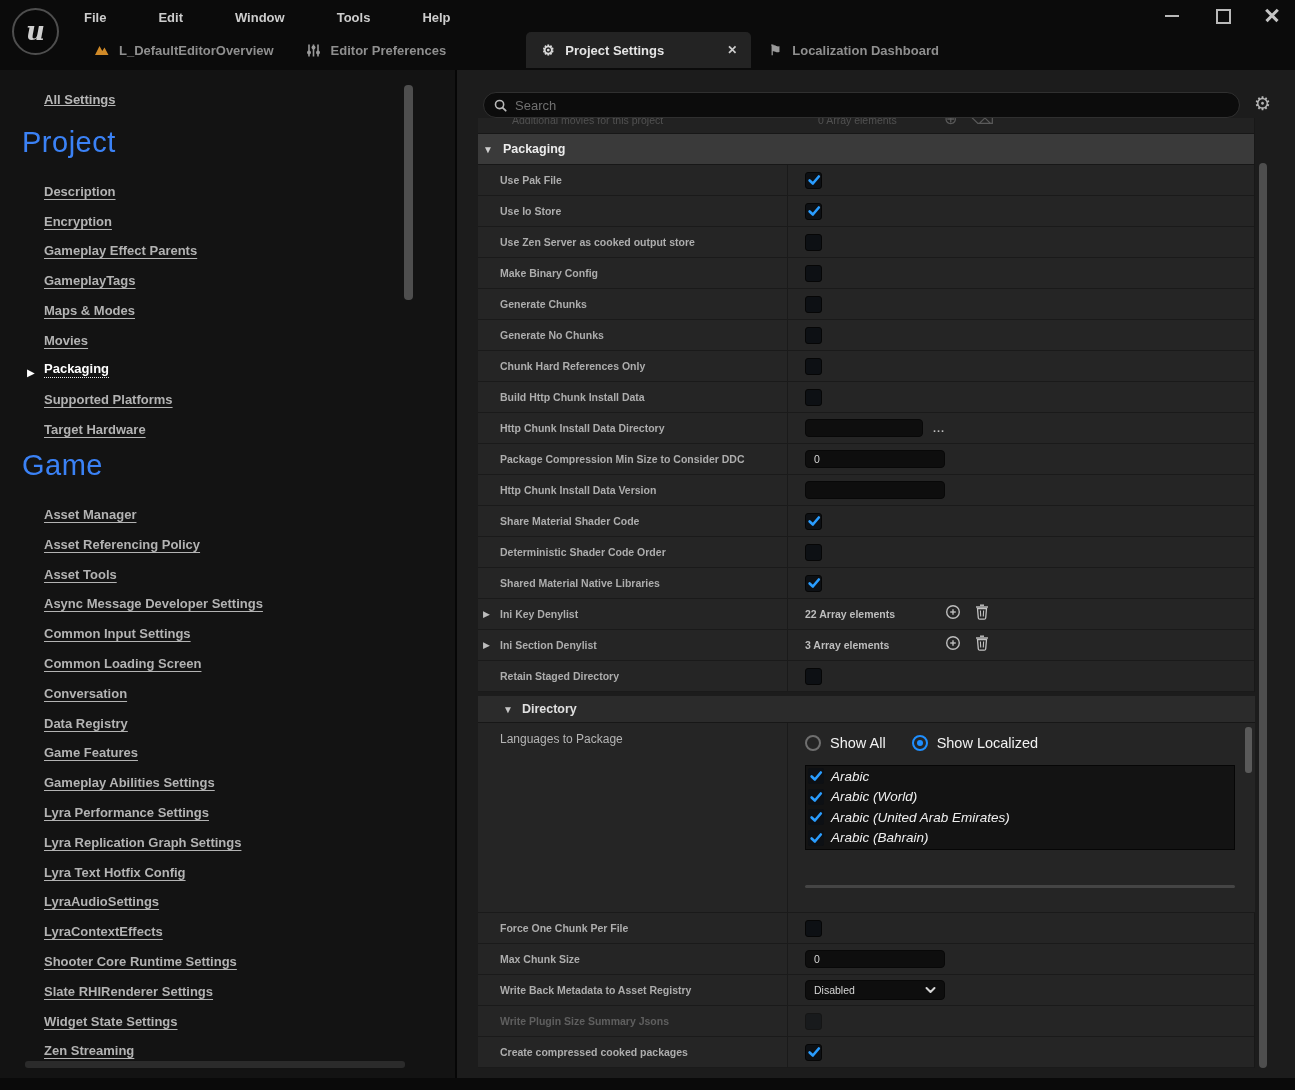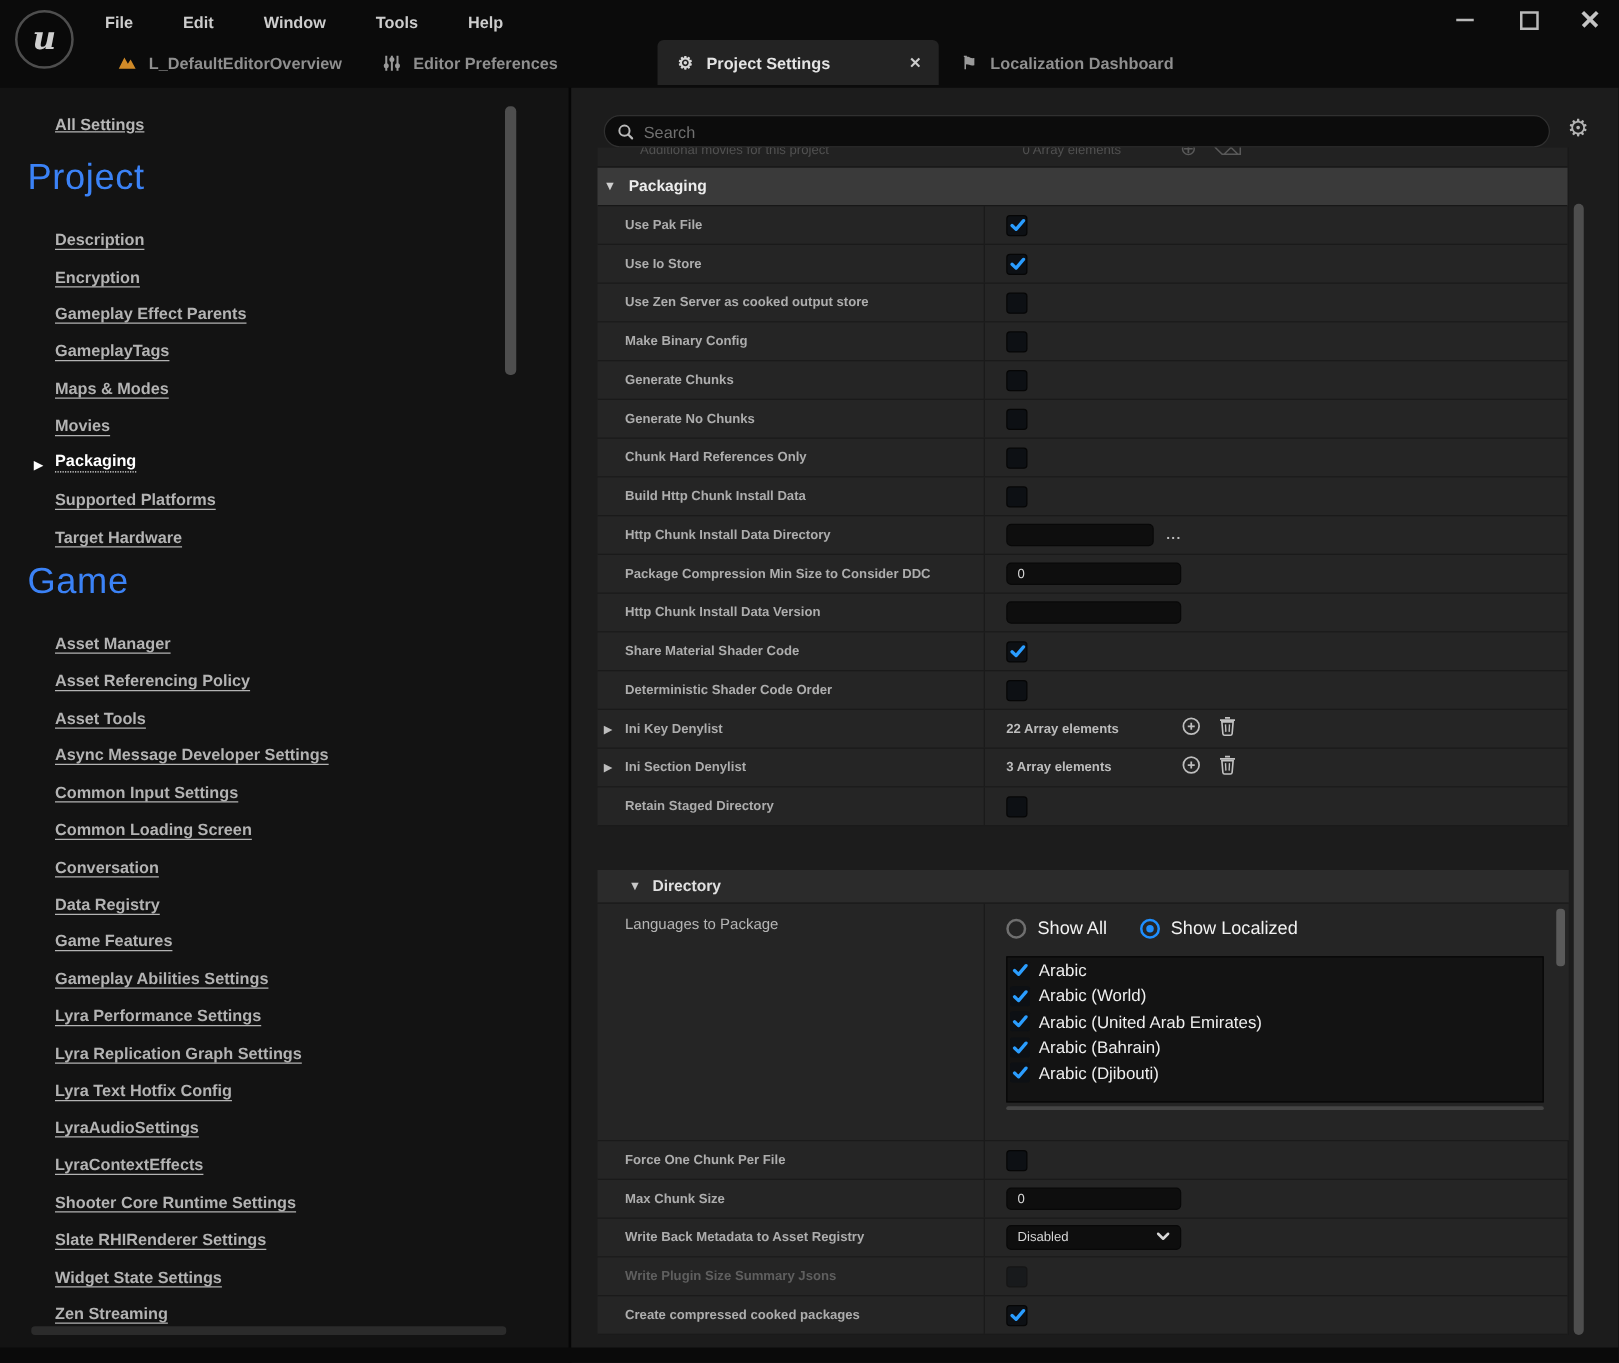--- a/index.html
+++ b/index.html
@@ -7,21 +7,21 @@
               font-family:"Liberation Sans", sans-serif; }
   .window { position:relative; width:1295px; height:1090px; background:#0b0b0b; }
   .soft { filter: blur(0.55px); }
 
   
   .topbar { position:absolute; left:0; top:0; width:1295px; height:70px; background:#0b0b0b; z-index:5; }
   .ue-logo { position:absolute; left:12px; top:8px; width:47px; height:47px; border-radius:50%;
              background:#090909; border:2px solid #4e4e4e; display:flex; align-items:center; justify-content:center; }
   .ue-logo span { font-family:"DejaVu Serif", serif; font-style:italic; font-weight:bold;
                   font-size:26px; color:#cfcfcf; transform:translateY(-1px); }
-  .menubar { position:absolute; left:80px; top:8px; display:flex; gap:32px; }
+  .menubar { position:absolute; left:80px; top:8px; display:flex; gap:44px; }
   .menu-item { color:#cdcdcd; font-size:13px; font-weight:600; padding:2px 4px; cursor:default; }
   .win-controls { position:absolute; right:14px; top:6px; display:flex; gap:32px; align-items:center; }
   .wc { width:18px; height:18px; position:relative; }
   .wc-min::before { content:""; position:absolute; left:2px; right:2px; top:9px; height:2px; background:#b9b9b9; }
   .wc-max::before { content:""; position:absolute; left:3px; top:3px; width:11px; height:11px; border:2px solid #b9b9b9; }
   .wc-close::before, .wc-close::after { content:""; position:absolute; left:1px; top:8px; width:16px; height:2.6px; background:#c4c4c4; }
   .wc-close::before { transform:rotate(45deg); } .wc-close::after { transform:rotate(-45deg); }
 
   .tabs { position:absolute; left:78px; top:32px; height:36px; display:flex; align-items:stretch; }
   .tab { display:flex; align-items:center; gap:9px; padding:0 16px; color:#8f8f8f; font-size:13px; font-weight:600; }
@@ -101,22 +101,22 @@
   .langs-row { position:absolute; left:21px; top:653px; width:777px; height:190px; background:#252525;
                border-bottom:1px solid #1a1a1a; }
   .langs-row::before { content:""; position:absolute; left:309px; top:0; bottom:0; width:1px; background:#1a1a1a; }
   .langs-label { position:absolute; left:22px; top:9px; color:#b5b5b5; font-size:12px; }
   .radio-line { position:absolute; left:327px; top:12px; display:flex; align-items:center; gap:26px; }
   .radio-opt { display:flex; align-items:center; gap:9px; }
   .radio { width:16px; height:16px; border-radius:50%; border:2px solid #6f6f6f; position:relative; }
   .radio.sel { border-color:#1f8fff; }
   .radio.sel::after { content:""; position:absolute; left:3px; top:3px; width:6px; height:6px; border-radius:50%; background:#1f8fff; }
   .radio-opt span { color:#f2f2f2; font-size:14.5px; }
-  .langbox { position:absolute; left:327px; top:42px; width:430px; height:117px; background:#131313;
-             border:1px solid #060606; overflow:hidden; }
+  .langbox { position:absolute; left:327px; top:42px; width:430px; height:85px; background:#131313;
+             border:1px solid #060606; overflow:hidden;font-style:italic; }
   .lang-item { height:20.5px; display:flex; align-items:center; gap:7px; padding-left:2px; }
   .lang-cb { width:16px; height:16px; border-radius:2px; background:#0d1014; display:flex; align-items:center; justify-content:center; flex:none; }
   .lang-item span { color:#efefef; font-size:13.5px; }
   .langbox-vscroll { position:absolute; right:3px; top:4px; width:7px; height:46px; border-radius:3px; background:#5a5a5a; }
   .langbox-hscroll { position:absolute; left:327px; top:162px; width:430px; height:3px; background:#454545; border-radius:2px; }
   .select-line { position:absolute; right:22px; top:170px; display:flex; gap:14px; align-items:baseline;margin-top:20px; }
   .select-line .sl-cap { color:#9a9a9a; font-size:13px; }
   .select-link { color:#ededed; font-size:13px; border-bottom:1px dotted #cfcfcf; padding-bottom:1px; }
 
   .main-vscroll-thumb { position:absolute; left:802px; top:93px; width:8px; height:905px; border-radius:4px; background:#4e4e4e; }
@@ -398,20 +398,32 @@
                     <path d="M3 8.5 L6.7 12 L13.5 4" fill="none" stroke="#2a9dff" stroke-width="3" stroke-linecap="round" stroke-linejoin="round"></path>
                   </svg>
                 </span>
               </div>
             </div>
           </div>
           <div class="srow">
             <span class="rlabel">Deterministic Shader Code Order</span>
             <div class="rvalue">
               <div class="cb"></div>
+            </div>
+          </div>
+          <div class="srow">
+            <span class="rlabel">Shared Material Native Libraries</span>
+            <div class="rvalue">
+              <div class="cb">
+                <span class="ico">
+                  <svg width="14" height="14" viewBox="0 0 16 16">
+                    <path d="M3 8.5 L6.7 12 L13.5 4" fill="none" stroke="#2a9dff" stroke-width="3" stroke-linecap="round" stroke-linejoin="round"></path>
+                  </svg>
+                </span>
+              </div>
             </div>
           </div>
           <div class="srow">
             <span class="rlabel">Ini Key Denylist</span>
             <span class="rexp">▶</span>
             <div class="rvalue">
               <span class="arr-text">22 Array elements</span>
               <div class="arr-icons">
                 <span><span class="ico">
                     <svg width="16" height="16" viewBox="0 0 16 16">

